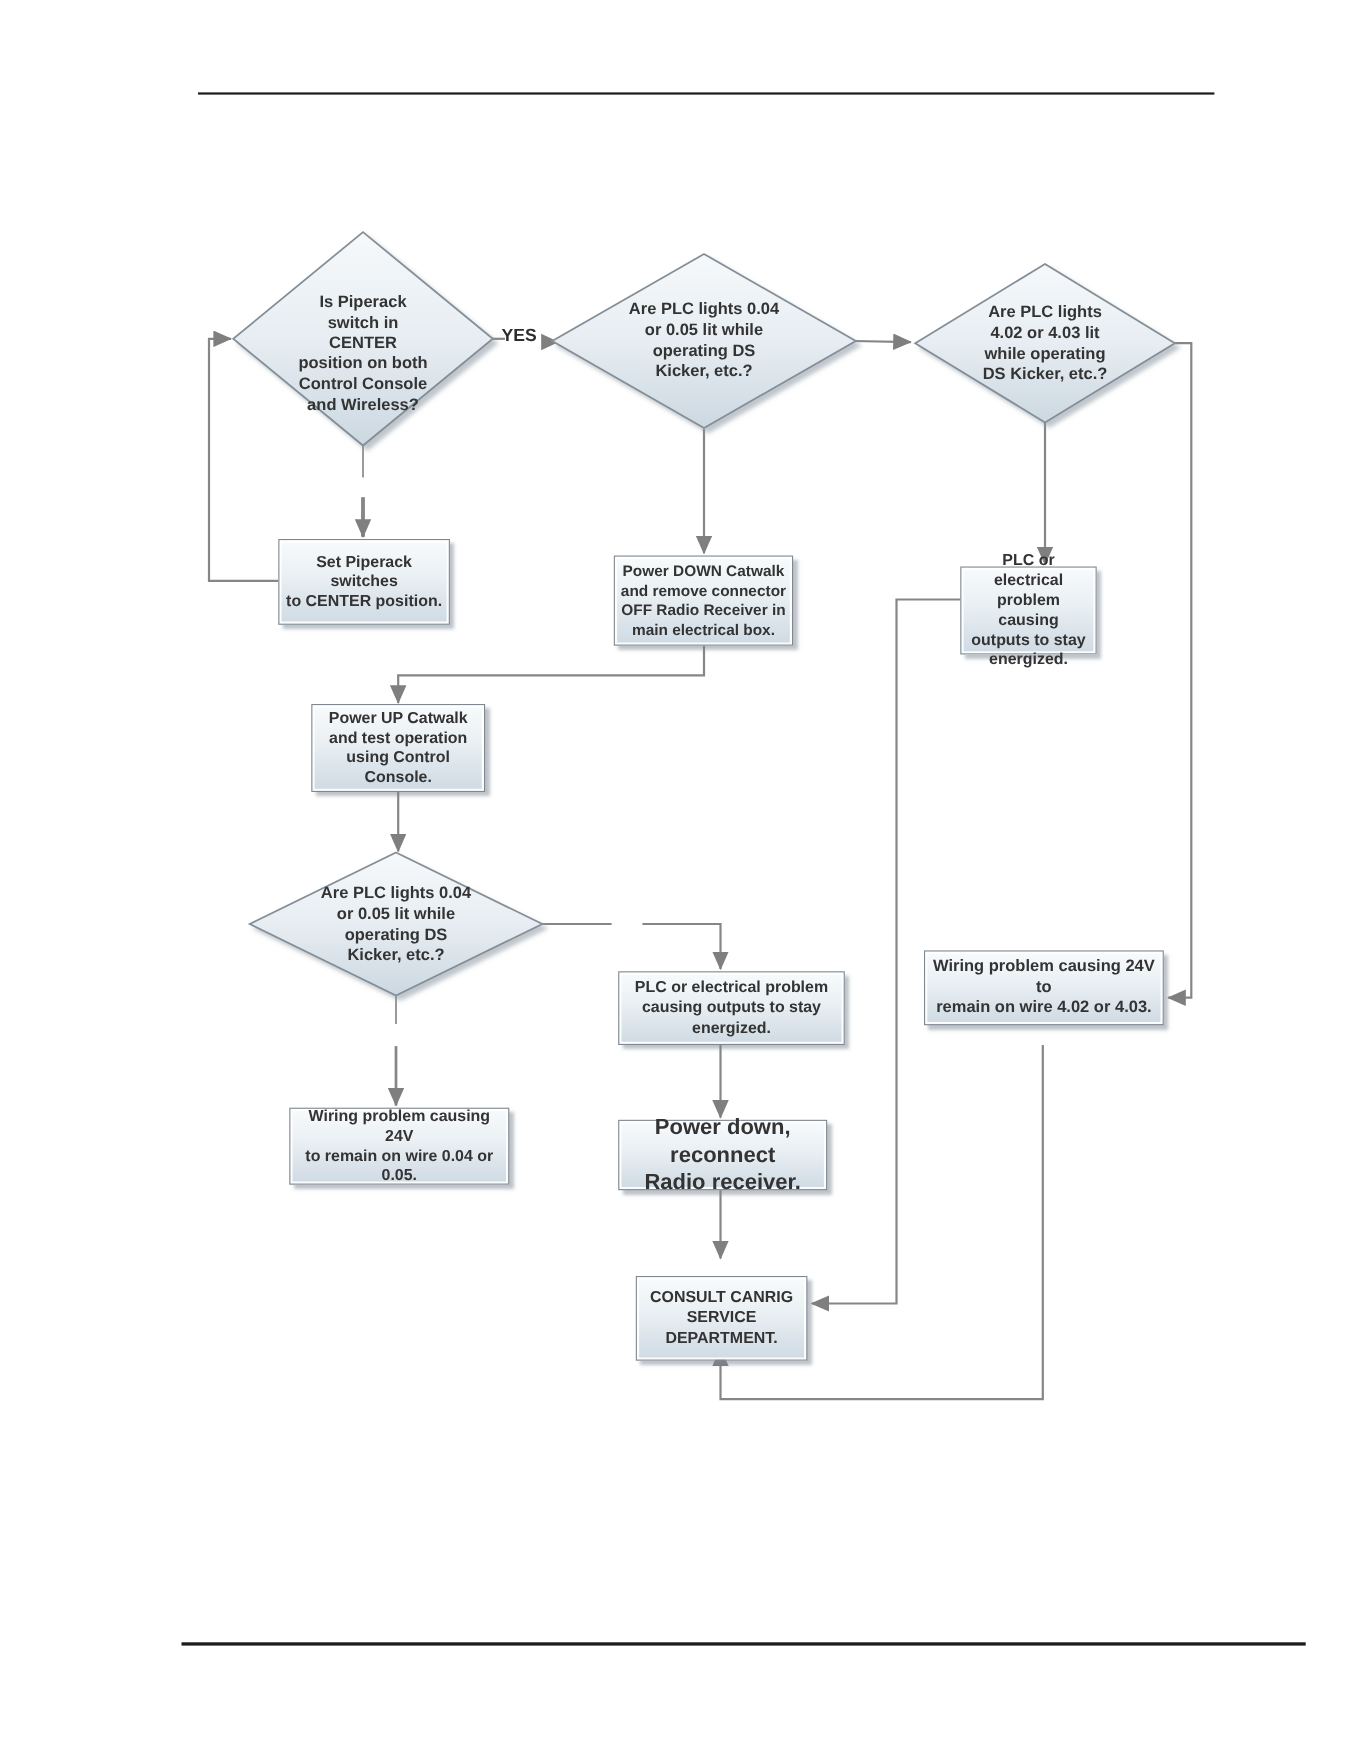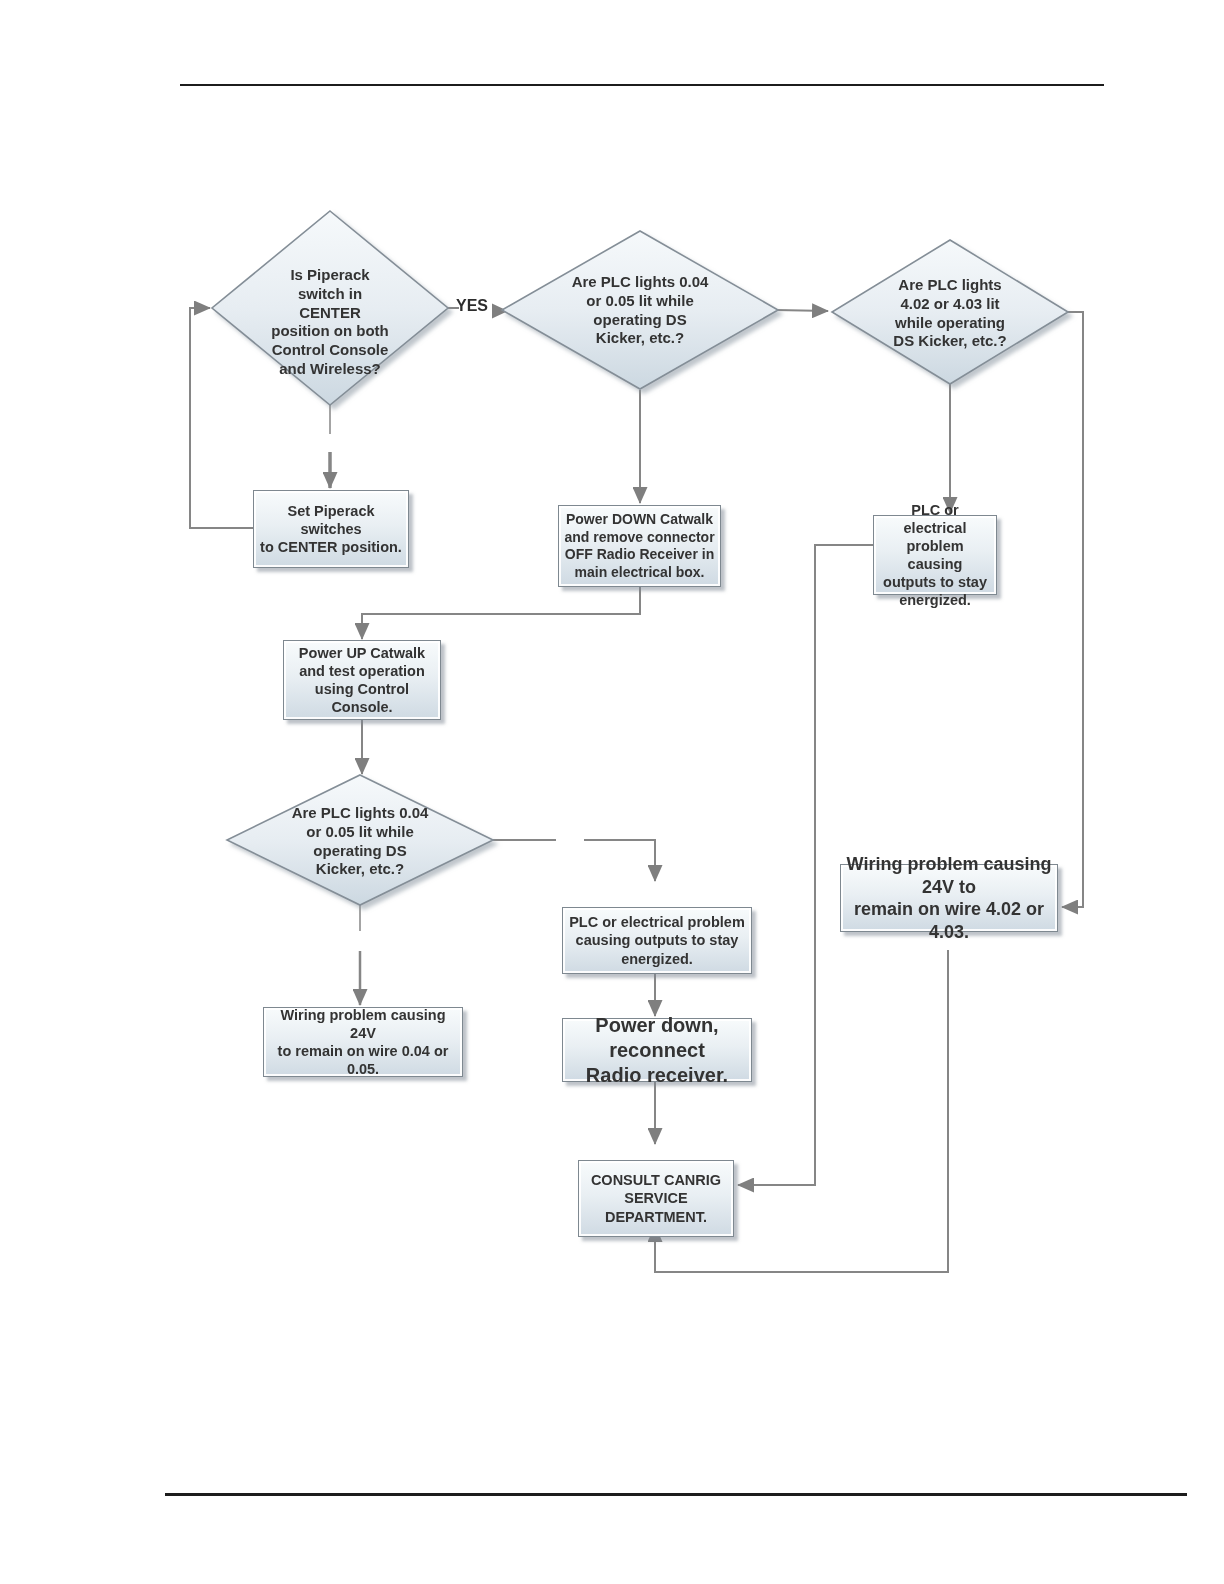--- a/index.html
+++ b/index.html
@@ -27,22 +27,22 @@
   }
   .dlabel{
     position:absolute;z-index:3;transform:translate(-50%,-50%);
     text-align:center;font-weight:bold;font-size:15px;line-height:1.25;
     color:#333333;white-space:pre-line;
   }
   #n-set  {left:253px;top:490px;width:156px;height:78px;}
   #n-pdown{left:558px;top:505px;width:163px;height:82px;font-size:14px;}
   #n-plcr {left:873px;top:515px;width:124px;height:80px;}
   #n-pup  {left:283px;top:640px;width:158px;height:80px;}
-  #n-plcm {left:562px;top:883px;width:190px;height:67px;margin-top:24px;}
-  #n-w402 {left:840px;top:864px;width:218px;height:68px;font-size:18px;}
+  #n-plcm {left:562px;top:883px;width:206px;height:67px;}
+  #n-w402 {left:840px;top:864px;width:218px;height:68px;font-size:15px;}
   #n-w004 {left:263px;top:1007px;width:200px;height:70px;}
   #n-recon{left:562px;top:1018px;width:190px;height:64px;font-size:20px;}
   #n-cons {left:578px;top:1145px;width:156px;height:77px;margin-top:15px;}
 
   #l-d1{left:330px;top:310px;width:184px;margin-top:12px;}
   #l-d2{left:640px;top:310px;width:204px;}
   #l-d3{left:950px;top:313px;width:176px;}
   #l-d4{left:360px;top:841px;width:204px;}
 
   #l-yes{

